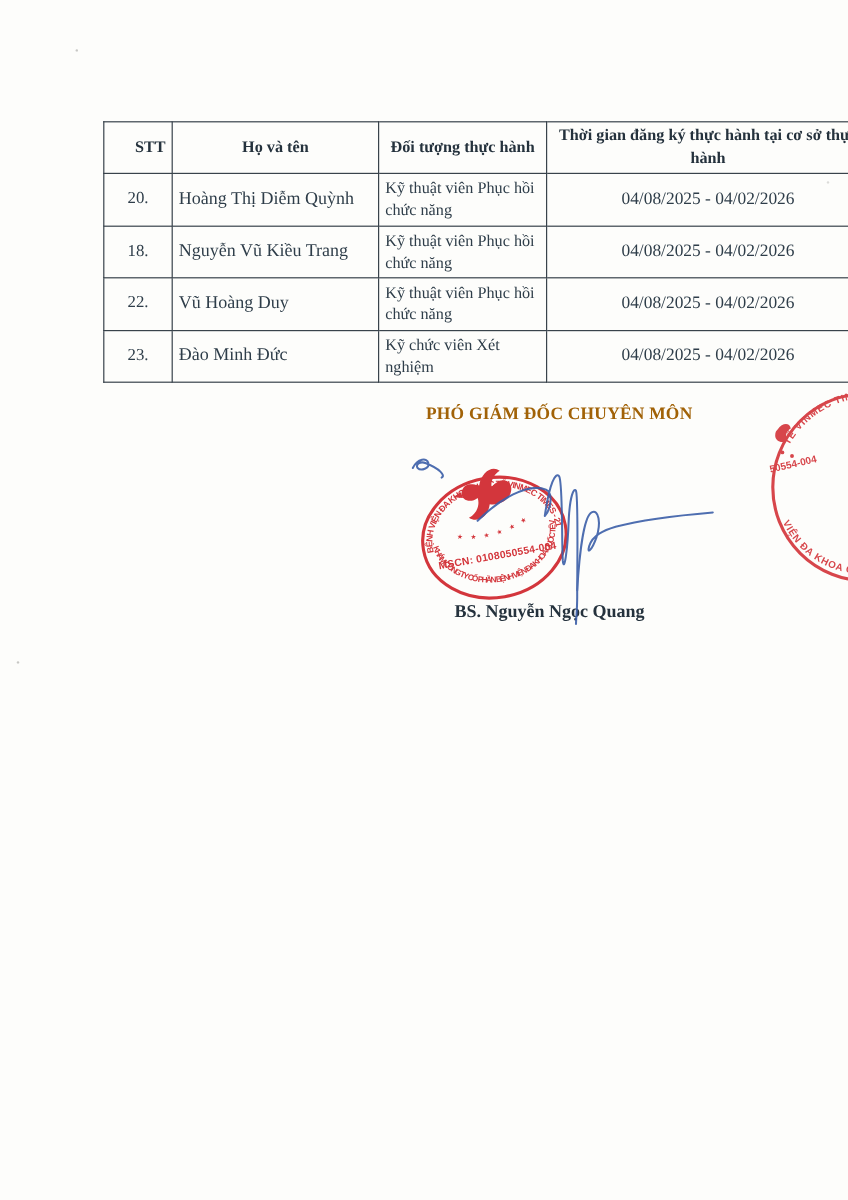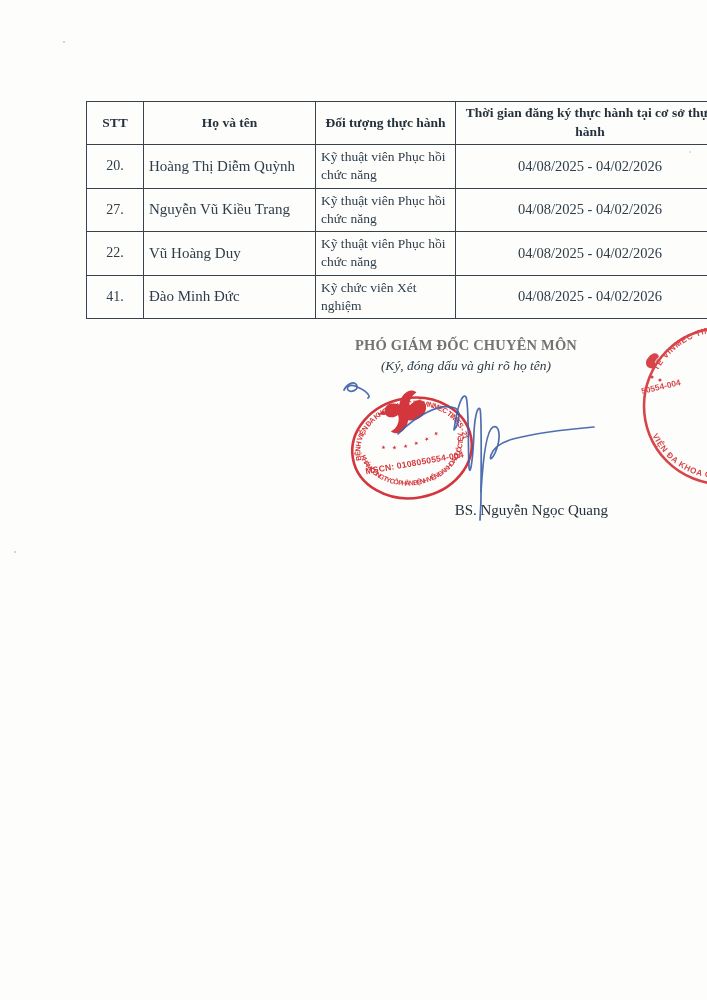--- a/index.html
+++ b/index.html
@@ -26,25 +26,25 @@
   }
   td.cell-stt{width:46px;text-align:center;font-size:14px;}
   td.cell-name{width:161px;text-align:left;font-size:15px;padding-left:6px;}
   td.cell-role{width:129px;text-align:left;font-size:13.5px;line-height:1.35;}
   td.cell-period{width:258px;text-align:center;font-size:14.5px;}
   table.doc-table tr.data-row{height:43.5px;}
 
   
   .sig-block{position:absolute;left:320px;top:334px;width:292px;text-align:center;}
   .sig-dateline{font-style:italic;font-size:14px;color:#2c3b47;}
-  .sig-title{font-weight:bold;font-size:14.5px;margin-top:3px;color:#737373;letter-spacing:.2px;}
+  .sig-title{font-weight:bold;font-size:14.5px;margin-top:3px;color:#a16207;letter-spacing:.2px;}
   .sig-instruction{font-style:italic;font-size:13.5px;margin-top:4px;color:#2c3b47;}
   .signer-name{
-    position:absolute;left:308px;top:502px;width:300px;text-align:right;
-    font-weight:normal;font-size:15px;color:#25323d;
+    position:absolute;left:308px;top:502px;width:300px;text-align:center;
+    font-weight:bold;font-size:15px;color:#25323d;
   }
 
   
   .stamp-main{position:absolute;left:327px;top:373px;width:170px;height:150px;}
   .stamp-partial{position:absolute;left:640px;top:318px;width:170px;height:170px;}
   .sig-ink{position:absolute;left:320px;top:380px;width:290px;height:145px;}
   svg{overflow:visible;}
   .stamp-text{font-family:"Liberation Sans","DejaVu Sans",sans-serif;font-weight:bold;}
 
   
@@ -55,58 +55,57 @@
 </style>
 </head>
 <body>
 
 <div class="page">
 
   <div class="doc-table-wrap">
     <table class="doc-table">
       <thead>
         <tr>
-          <th style="width:46px;">STT</th>
+          <th style="width:46px;text-align:right;">STT</th>
           <th style="width:161px;">Họ và tên</th>
           <th style="width:129px;font-family:Liberation Serif, serif;">Đối tượng thực hành</th>
           <th style="width:258px;">Thời gian đăng ký thực hành tại cơ sở thực hành</th>
         </tr>
       </thead>
       <tbody>
         <tr class="data-row">
           <td class="cell-stt">20.</td>
           <td class="cell-name">Hoàng Thị Diễm Quỳnh</td>
           <td class="cell-role">Kỹ thuật viên Phục hồi chức năng</td>
           <td class="cell-period">04/08/2025 - 04/02/2026</td>
         </tr>
         <tr class="data-row">
-          <td class="cell-stt">27.</td>
+          <td class="cell-stt">18.</td>
           <td class="cell-name">Nguyễn Vũ Kiều Trang</td>
           <td class="cell-role">Kỹ thuật viên Phục hồi chức năng</td>
           <td class="cell-period">04/08/2025 - 04/02/2026</td>
         </tr>
         <tr class="data-row">
           <td class="cell-stt">22.</td>
           <td class="cell-name">Vũ Hoàng Duy</td>
           <td class="cell-role">Kỹ thuật viên Phục hồi chức năng</td>
           <td class="cell-period">04/08/2025 - 04/02/2026</td>
         </tr>
         <tr class="data-row">
-          <td class="cell-stt">41.</td>
+          <td class="cell-stt">23.</td>
           <td class="cell-name">Đào Minh Đức</td>
           <td class="cell-role">Kỹ chức viên Xét nghiệm</td>
           <td class="cell-period">04/08/2025 - 04/02/2026</td>
         </tr>
       </tbody>
     </table>
   </div>
 
   <div class="sig-block">
     <div class="sig-title">PHÓ GIÁM ĐỐC CHUYÊN MÔN</div>
-    <div class="sig-instruction">(Ký, đóng dấu và ghi rõ họ tên)</div>
   </div>
   <div class="signer-name">BS. Nguyễn Ngọc Quang</div>
 
   <svg class="stamp-main" viewBox="0 0 170 150">
     <g transform="rotate(-10 85 75)" fill="none" stroke="#d0262c" opacity="0.92">
       <ellipse cx="85" cy="75" rx="60" ry="50" stroke-width="2.6"></ellipse>
       <path id="arcTop" d="M33.8,82.3 A52 42 0 1 1 136.2,82.3" stroke="none"></path>
       <path id="arcBottom" d="M33,70 A52 42 0 1 0 137,70" stroke="none"></path>
       <path id="arcStars" d="M52,70 Q85,80 118,64" stroke="none"></path>
       <text class="stamp-text" font-size="7.3" fill="#d0262c" stroke="none" letter-spacing="0.4">

